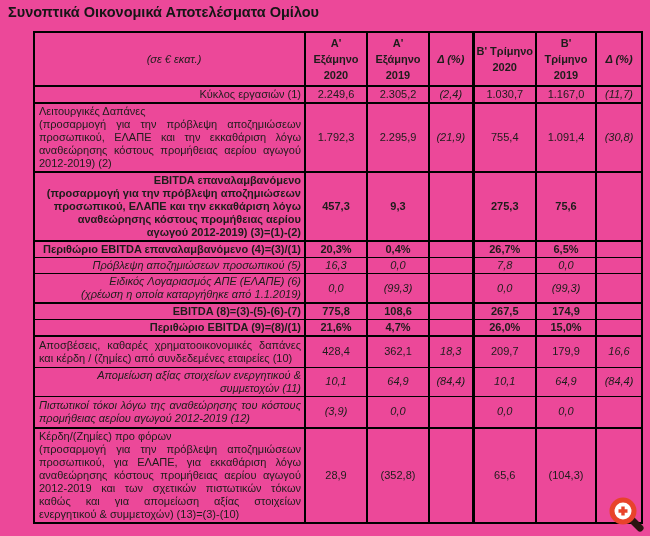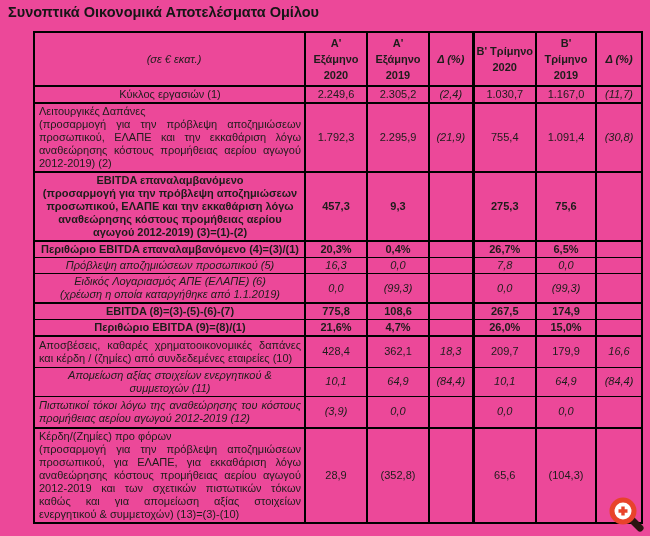--- a/index.html
+++ b/index.html
@@ -48,21 +48,21 @@
   table.fin th.thickleft, table.fin td.thickleft { border-left: 3px solid #000; }
   table.fin thead tr { border-bottom: 2px solid #000; height: 26px; }
   table.fin th {
     font-weight: bold;
     text-align: center;
     padding: 2px 1px;
     line-height: 16px;
   }
   table.fin th.unit { font-weight: normal; font-style: italic; padding-left: 10px; }
   table.fin th.delta { font-style: italic; }
-  table.fin td.lab { text-align: center; padding-left: 4px; padding-right: 3px; }
+  table.fin td.lab { text-align: right; padding-left: 4px; padding-right: 3px; }
   table.fin td.lab.just { text-align: justify; }
   table.fin td.num { text-align: center; white-space: nowrap; }
   table.fin td.delta { font-style: italic; }
   table.fin tr.vb td { font-weight: bold; border-radius: 7px; }
   table.fin tr.vi td { font-style: italic; }
   table.fin tr.t2 { border-top: 2px solid #000; }
   table.fin tr.t1 { border-top: 1px solid #000; }
   span.bseg { font-weight: bold; }
   .zoom-btn {
     position: absolute;

